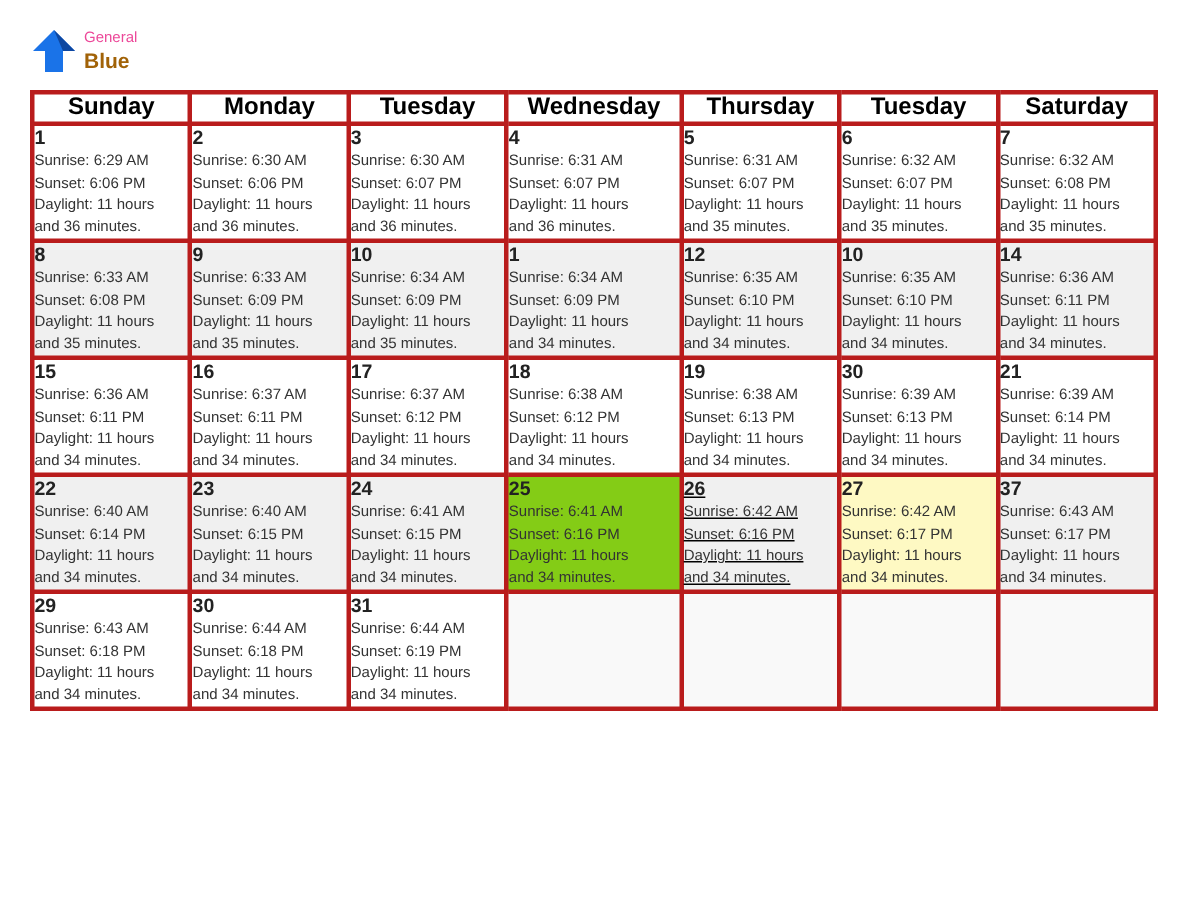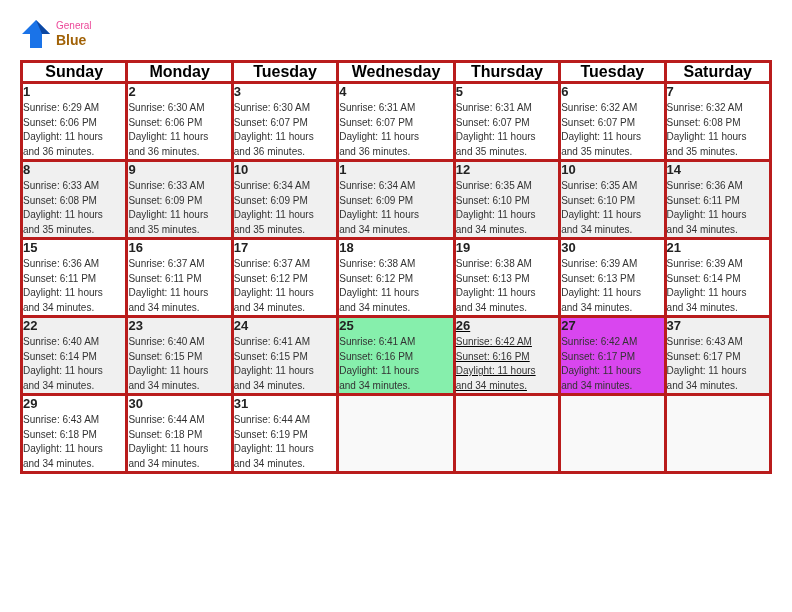--- a/index.html
+++ b/index.html
@@ -265,35 +265,35 @@
 Daylight: 11 hours
 and 34 minutes.</div>
           </td>
           <td style="background: rgb(240, 240, 240); margin-left: 32px;">
             <span class="day-num">24</span>
             <div class="day-info" style="white-space: pre-line;">Sunrise: 6:41 AM
 Sunset: 6:15 PM
 Daylight: 11 hours
 and 34 minutes.</div>
           </td>
-          <td style="background: #86efac;">
+          <td style="background: #84cc16;">
             <span class="day-num">25</span>
             <div class="day-info" style="white-space: pre-line;">Sunrise: 6:41 AM
 Sunset: 6:16 PM
 Daylight: 11 hours
 and 34 minutes.</div>
           </td>
           <td style="background: rgb(240, 240, 240); text-decoration: underline;">
             <span class="day-num">26</span>
             <div class="day-info" style="white-space: pre-line;">Sunrise: 6:42 AM
 Sunset: 6:16 PM
 Daylight: 11 hours
 and 34 minutes.</div>
           </td>
-          <td style="background: #d946ef;">
+          <td style="background: #fef9c3;">
             <span class="day-num">27</span>
             <div class="day-info" style="white-space: pre-line;">Sunrise: 6:42 AM
 Sunset: 6:17 PM
 Daylight: 11 hours
 and 34 minutes.</div>
           </td>
           <td style="background: rgb(240, 240, 240);">
             <span class="day-num">37</span>
             <div class="day-info" style="white-space: pre-line;">Sunrise: 6:43 AM
 Sunset: 6:17 PM

